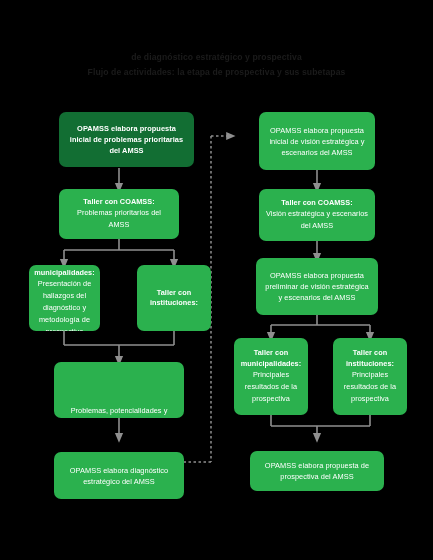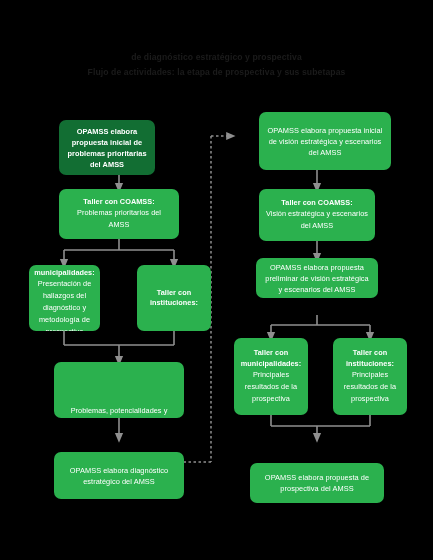--- a/index.html
+++ b/index.html
@@ -127,21 +127,21 @@
       <path d="M317,426 L317,438" marker-end="url(#ah)"></path>
     </g>
 
     <g stroke="#8f8f8f" stroke-width="1.5" fill="none" stroke-dasharray="2.5,2.5">
       <path d="M211,136 L211,462"></path>
       <path d="M211,462 L184,462"></path>
       <path d="M211,136 L231,136" marker-end="url(#ah)"></path>
     </g>
   </svg>
 
-  <div class="node dark solo" style="left:59px; top:120px; width:96px; height:55px;">
+  <div class="node dark solo" style="left:59px; top:112px; width:135px; height:55px;">
     <span class="hd">OPAMSS elabora propuesta inicial de problemas prioritarias del AMSS</span>
   </div>
 
   <div class="node" style="left:59px; top:189px; width:120px; height:50px;">
     <span class="hd">Taller con COAMSS:</span>
     <span class="bd">Problemas prioritarios del AMSS</span>
   </div>
 
   <div class="node" style="left:29px; top:265px; width:71px; height:66px;">
     <span class="hd">Taller con municipalidades:</span>
@@ -154,40 +154,40 @@
 
   <div class="node" style="left:54px; top:362px; width:130px; height:56px;gap:44px;">
     <span class="hd">Taller especialistas:</span>
     <span class="bd">Problemas, potencialidades y visión metodología del AMSS</span>
   </div>
 
   <div class="node plain" style="left:54px; top:452px; width:130px; height:47px;">
     <span class="bd">OPAMSS elabora diagnóstico estratégico del AMSS</span>
   </div>
 
-  <div class="node plain" style="left:259px; top:112px; width:132px; height:58px;">
+  <div class="node plain" style="left:259px; top:112px; width:116px; height:58px;">
     <span class="bd">OPAMSS elabora propuesta inicial de visión estratégica y escenarios del AMSS</span>
   </div>
 
   <div class="node" style="left:259px; top:189px; width:116px; height:52px;">
     <span class="hd">Taller con COAMSS:</span>
     <span class="bd">Visión estratégica y escenarios del AMSS</span>
   </div>
 
-  <div class="node plain" style="left:256px; top:258px; width:122px; height:40px;">
+  <div class="node plain" style="left:256px; top:258px; width:122px; height:57px;">
     <span class="bd">OPAMSS elabora propuesta preliminar de visión estratégica y escenarios del AMSS</span>
   </div>
 
   <div class="node" style="left:234px; top:338px; width:74px; height:77px;">
     <span class="hd">Taller con municipalidades:</span>
     <span class="bd">Principales resultados de la prospectiva</span>
   </div>
 
   <div class="node" style="left:333px; top:338px; width:74px; height:77px;">
     <span class="hd">Taller con instituciones:</span>
     <span class="bd">Principales resultados de la prospectiva</span>
   </div>
 
-  <div class="node plain" style="left:250px; top:463px; width:134px; height:40px;">
+  <div class="node plain" style="left:250px; top:451px; width:134px; height:40px;">
     <span class="bd">OPAMSS elabora propuesta de prospectiva del AMSS</span>
   </div>
 
 </div>
 
 </body></html>

